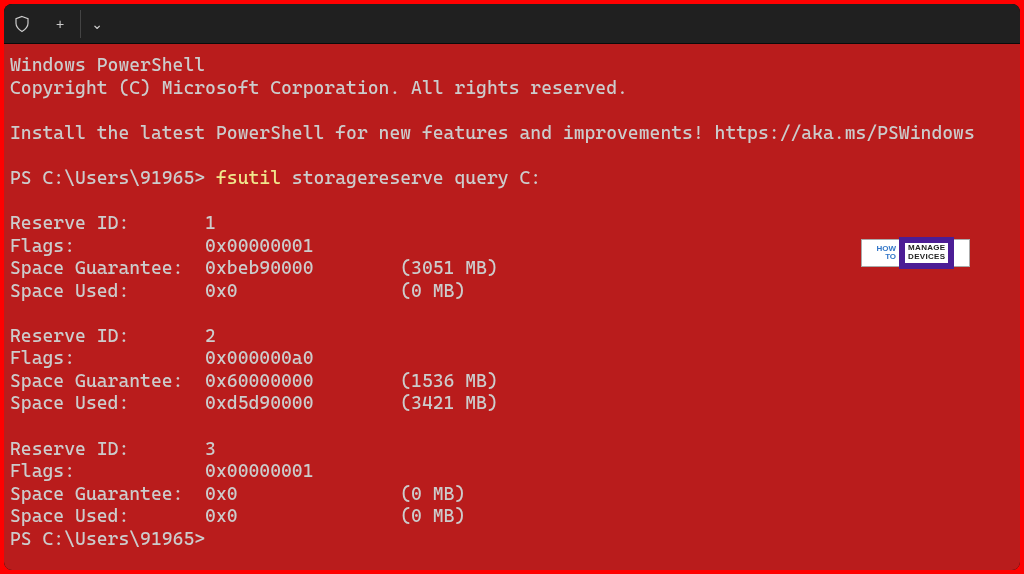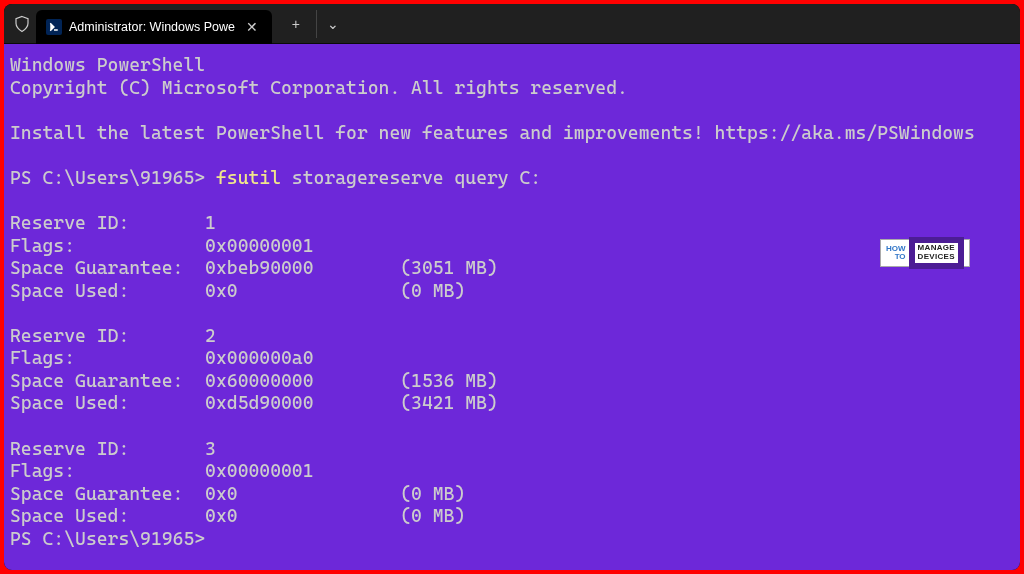--- a/index.html
+++ b/index.html
@@ -86,37 +86,37 @@
     }
     .titlebar-btn {
       color: #ccc;
       padding: 6px 12px;
       font-size: 14px;
       cursor: pointer;
       font-family: 'Segoe UI', sans-serif;
     }
     .terminal {
       flex: 1;
-      background: #6d28d9;
+      background: #b91c1c;
       color: #ccc;
       padding: 10px 6px 6px 6px;
       font-size: 18.5px;
       line-height: 1.22;
       white-space: pre;
       overflow: hidden;
       position: relative;
     }
     .prompt-line { color: #ccc; }
     .cmd { color: #f0e68c; }
     .cmdarg { color: #ccc; }
     .watermark {
       position: absolute;
       right: 50px;
       top: 195px;
-      width: 90px;
+      width: 109px;
       height: 28px;
       background: #fff;
       border: 1px solid #aaa;
       display: flex;
       align-items: center;
       justify-content: center;
       gap: 3px;
       padding: 2px 4px;
     }
     .wm-left {
@@ -142,29 +142,20 @@
 <body>
 
 <div class="window">
 
   <div class="titlebar">
     <span class="shield-icon">
       <svg viewBox="0 0 24 24" width="18" height="18">
           <path fill="none" stroke="#ccc" stroke-width="1.6" d="M12 2 L20 5 V11 C20 17 12 22 12 22 C12 22 4 17 4 11 V5 Z"></path>
         </svg>
     </span>
-    <div class="tab">
-      <span class="tab-icon">
-        <svg viewBox="0 0 16 16" width="12" height="12">
-            <path fill="#fff" d="M3 3 L8 8 L3 13 M8 12 H13" stroke="#fff" stroke-width="1.8"></path>
-          </svg>
-      </span>
-      <span class="tab-title">Administrator: Windows Powe</span>
-      <span class="tab-close">✕</span>
-    </div>
     <div class="titlebar-controls">
       <span class="titlebar-btn">+</span>
       <span class="titlebar-btn" style="border-left:1px solid #444;padding-left:10px;">⌄</span>
     </div>
   </div>
 
   <div class="terminal"><span>Windows PowerShell</span>
 <span>Copyright (C) Microsoft Corporation. All rights reserved.</span>
 
 <span>Install the latest PowerShell for new features and improvements! https://aka.ms/PSWindows</span>

